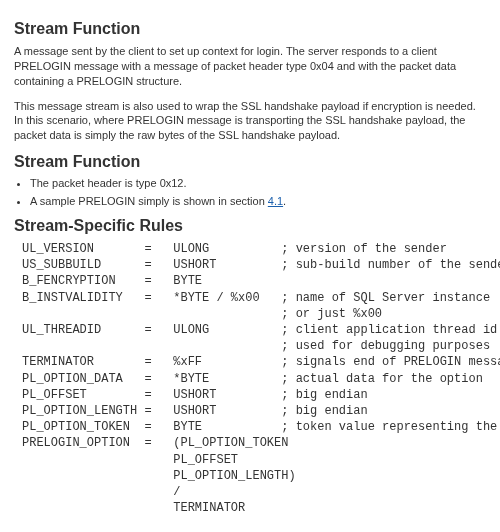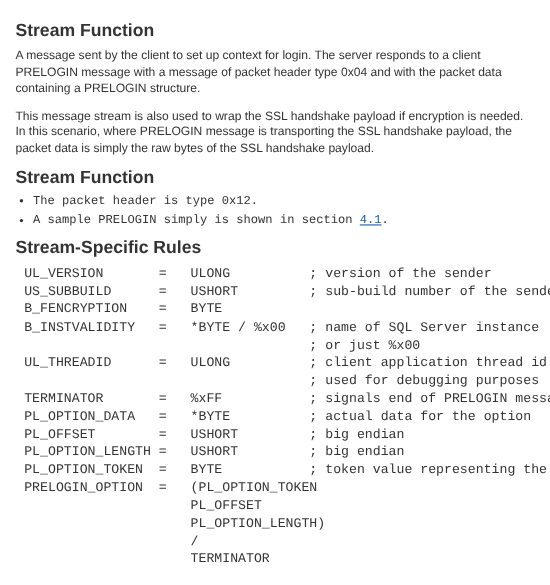--- a/index.html
+++ b/index.html
@@ -21,21 +21,20 @@
   p {
     margin: 6px 0 10px 0;
     line-height: 1.35;
   }
   ul {
     margin: 4px 0 10px 16px;
     padding: 0;
   }
   li {
     margin-bottom: 6px;
-    font-family: Liberation Mono, monospace;
   }
   a.link {
     color: #1a5fad;
     text-decoration: underline;
     cursor: pointer;
     margin-top: 24px;
   }
   pre.grammar {
     font-family: "Courier New", monospace;
     font-size: 12px;

